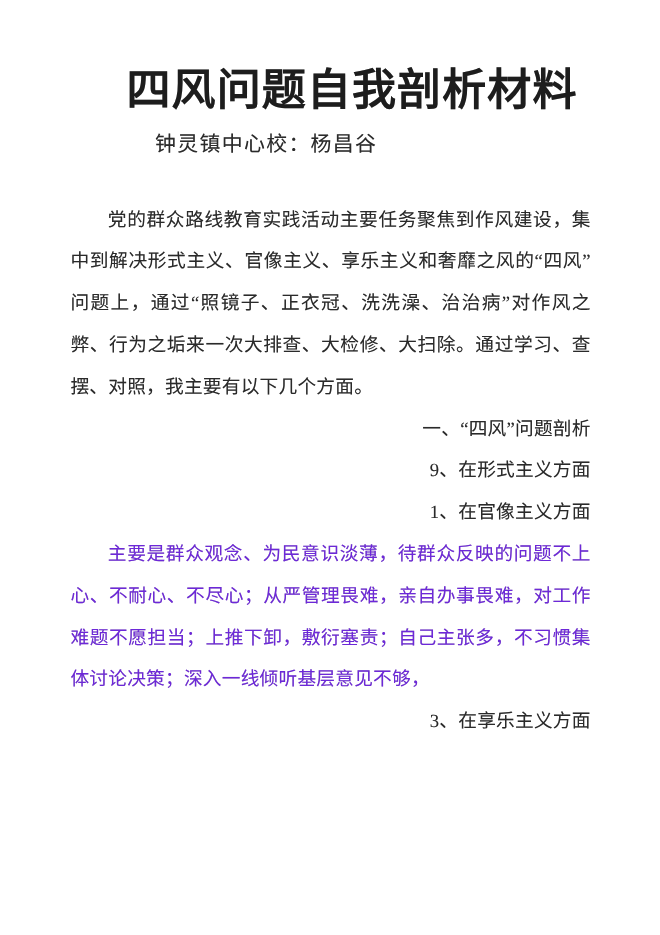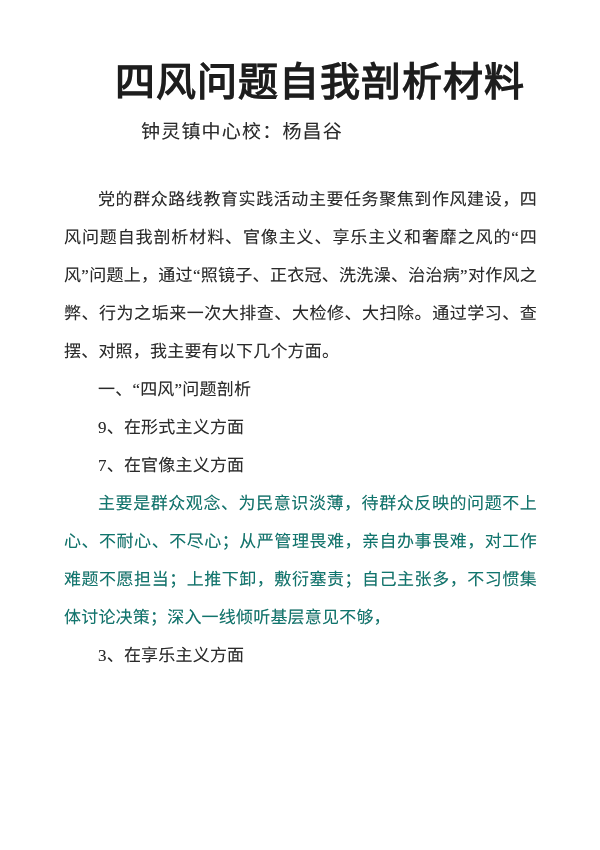--- a/index.html
+++ b/index.html
@@ -65,42 +65,42 @@
     line-height: 38px;
     color: #2a2a2a;
     text-align: justify;
     text-justify: inter-ideograph;
     text-indent: 34px;
     letter-spacing: 0.2px;
     font-family: "Liberation Serif", "DejaVu Serif", serif;
   }
 
   .para.heading {
-    text-align: left;
+    text-align: right;
   }
 
   
   .doc-body, .doc-byline {
     text-shadow: 0 0 0.35px rgba(60,60,60,0.35);
   }
   .doc-title {
     text-shadow: 0 0 0.3px rgba(20,20,20,0.4);
   }
 </style>
 </head>
 <body>
 
 <div class="page" style="background: rgb(255, 255, 255);">
 
   <div class="doc-title">四风问题自我剖析材料</div>
 
   <div class="doc-byline">钟灵镇中心校：杨昌谷</div>
 
   <div class="doc-body">
-      <p class="para" style="color: rgb(42, 42, 42);">党的群众路线教育实践活动主要任务聚焦到作风建设，四风问题自我剖析材料、官像主义、享乐主义和奢靡之风的“四风”问题上，通过“照镜子、正衣冠、洗洗澡、治治病”对作风之弊、行为之垢来一次大排查、大检修、大扫除。通过学习、查摆、对照，我主要有以下几个方面。</p>
+      <p class="para" style="color: rgb(42, 42, 42);">党的群众路线教育实践活动主要任务聚焦到作风建设，集中到解决形式主义、官像主义、享乐主义和奢靡之风的“四风”问题上，通过“照镜子、正衣冠、洗洗澡、治治病”对作风之弊、行为之垢来一次大排查、大检修、大扫除。通过学习、查摆、对照，我主要有以下几个方面。</p>
       <p class="para heading" style="color: rgb(42, 42, 42);">一、“四风”问题剖析</p>
       <p class="para heading" style="color: rgb(42, 42, 42);">9、在形式主义方面</p>
-      <p class="para heading" style="color: rgb(42, 42, 42);">7、在官像主义方面</p>
-      <p class="para" style="color: #0f766e;">主要是群众观念、为民意识淡薄，待群众反映的问题不上心、不耐心、不尽心；从严管理畏难，亲自办事畏难，对工作难题不愿担当；上推下卸，敷衍塞责；自己主张多，不习惯集体讨论决策；深入一线倾听基层意见不够，</p>
+      <p class="para heading" style="color: rgb(42, 42, 42);">1、在官像主义方面</p>
+      <p class="para" style="color: #6d28d9;">主要是群众观念、为民意识淡薄，待群众反映的问题不上心、不耐心、不尽心；从严管理畏难，亲自办事畏难，对工作难题不愿担当；上推下卸，敷衍塞责；自己主张多，不习惯集体讨论决策；深入一线倾听基层意见不够，</p>
       <p class="para heading" style="color: rgb(42, 42, 42);">3、在享乐主义方面</p>
     </div>
 
 </div>
 
 </body></html>

